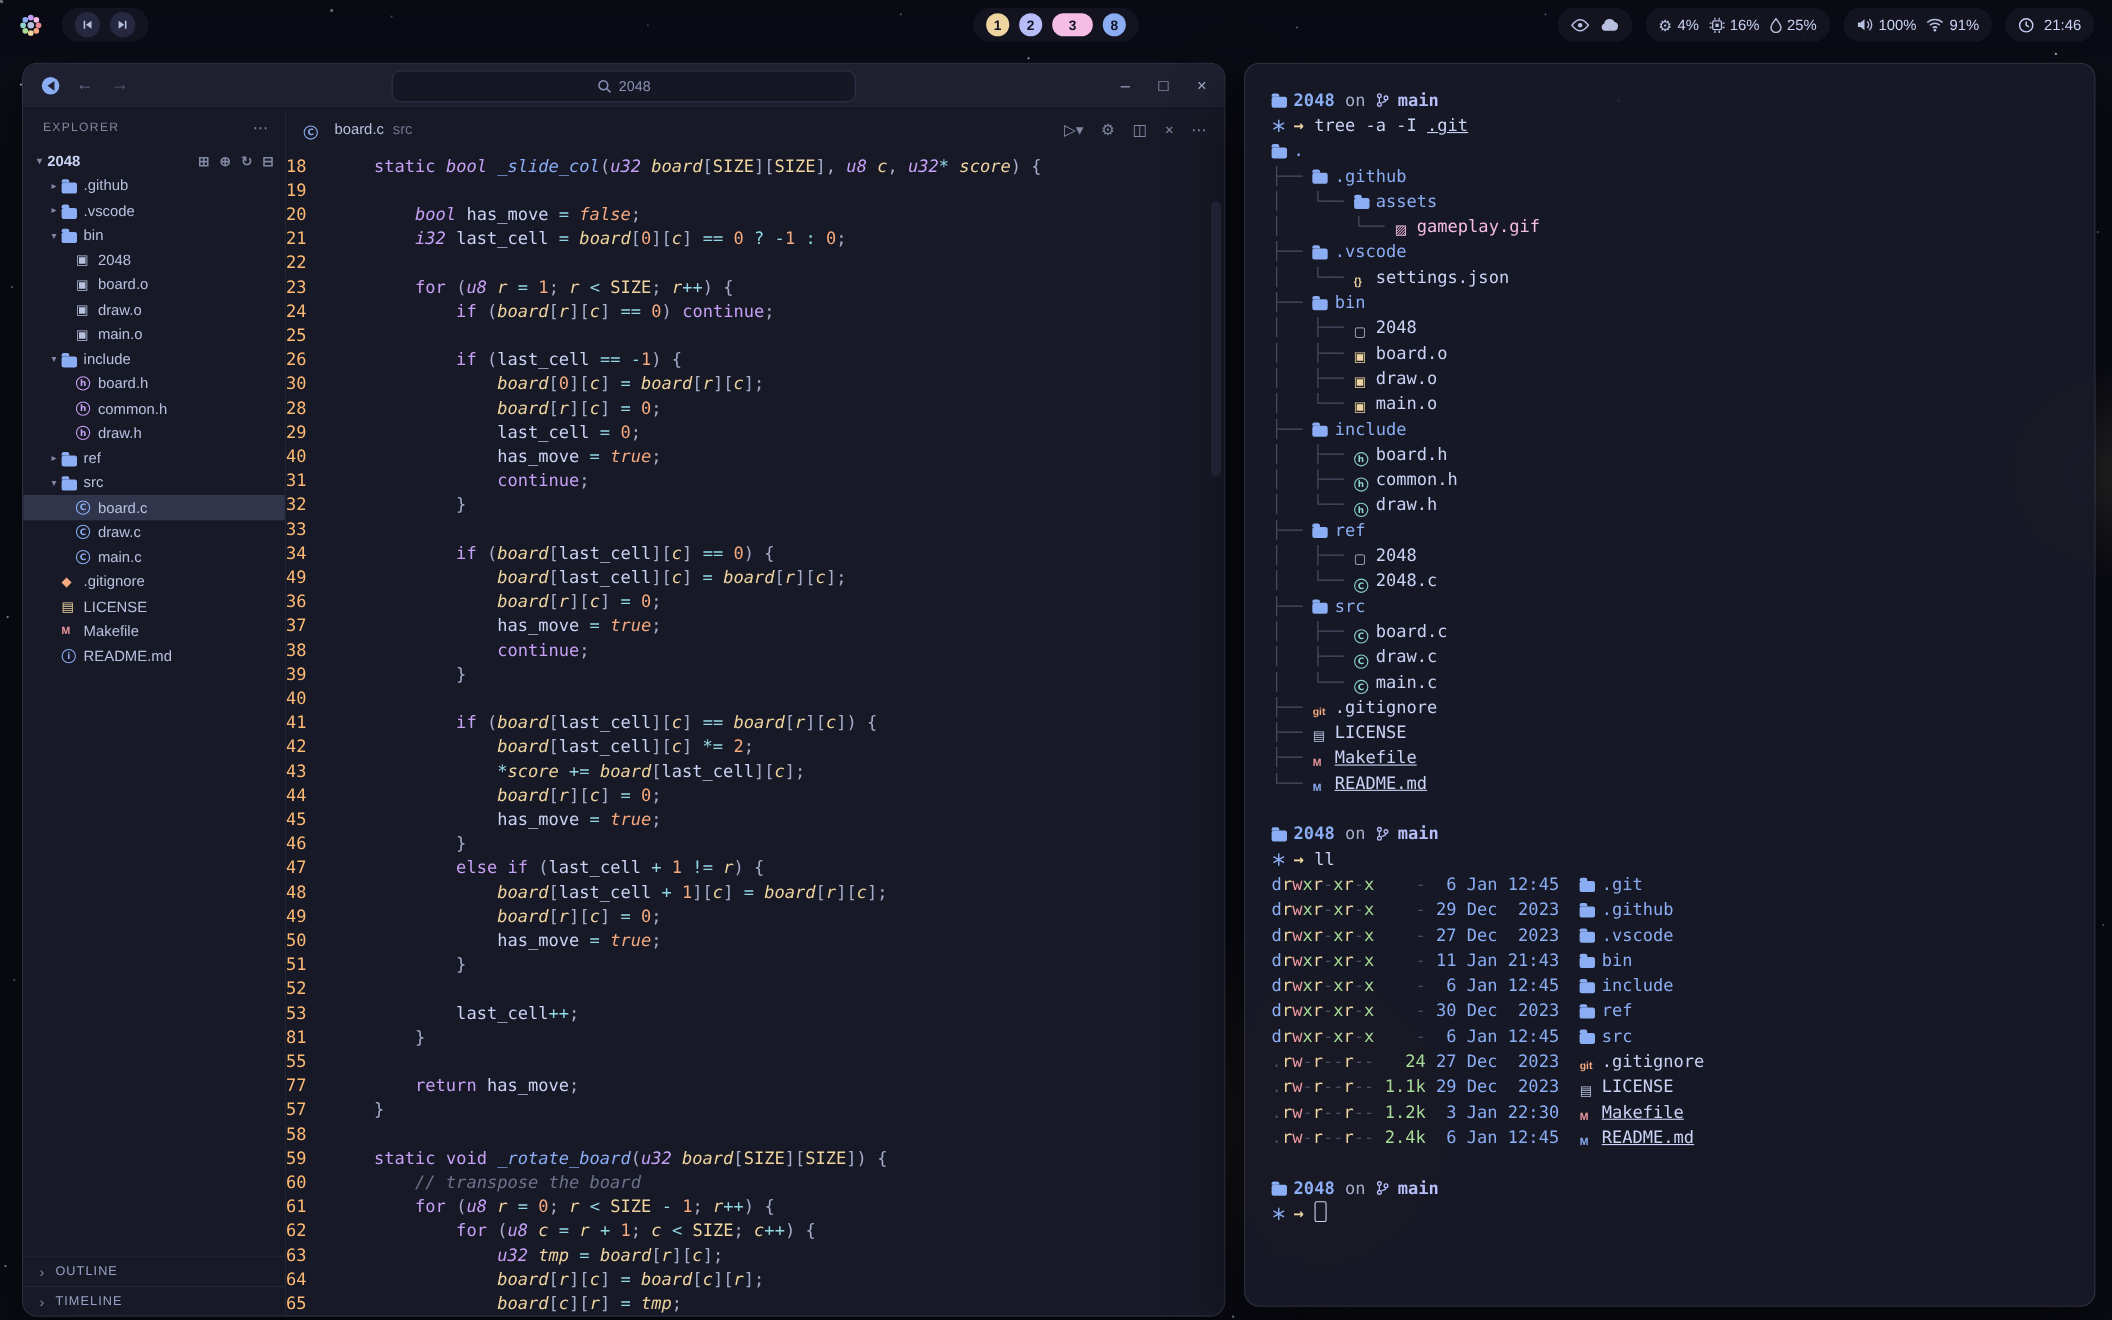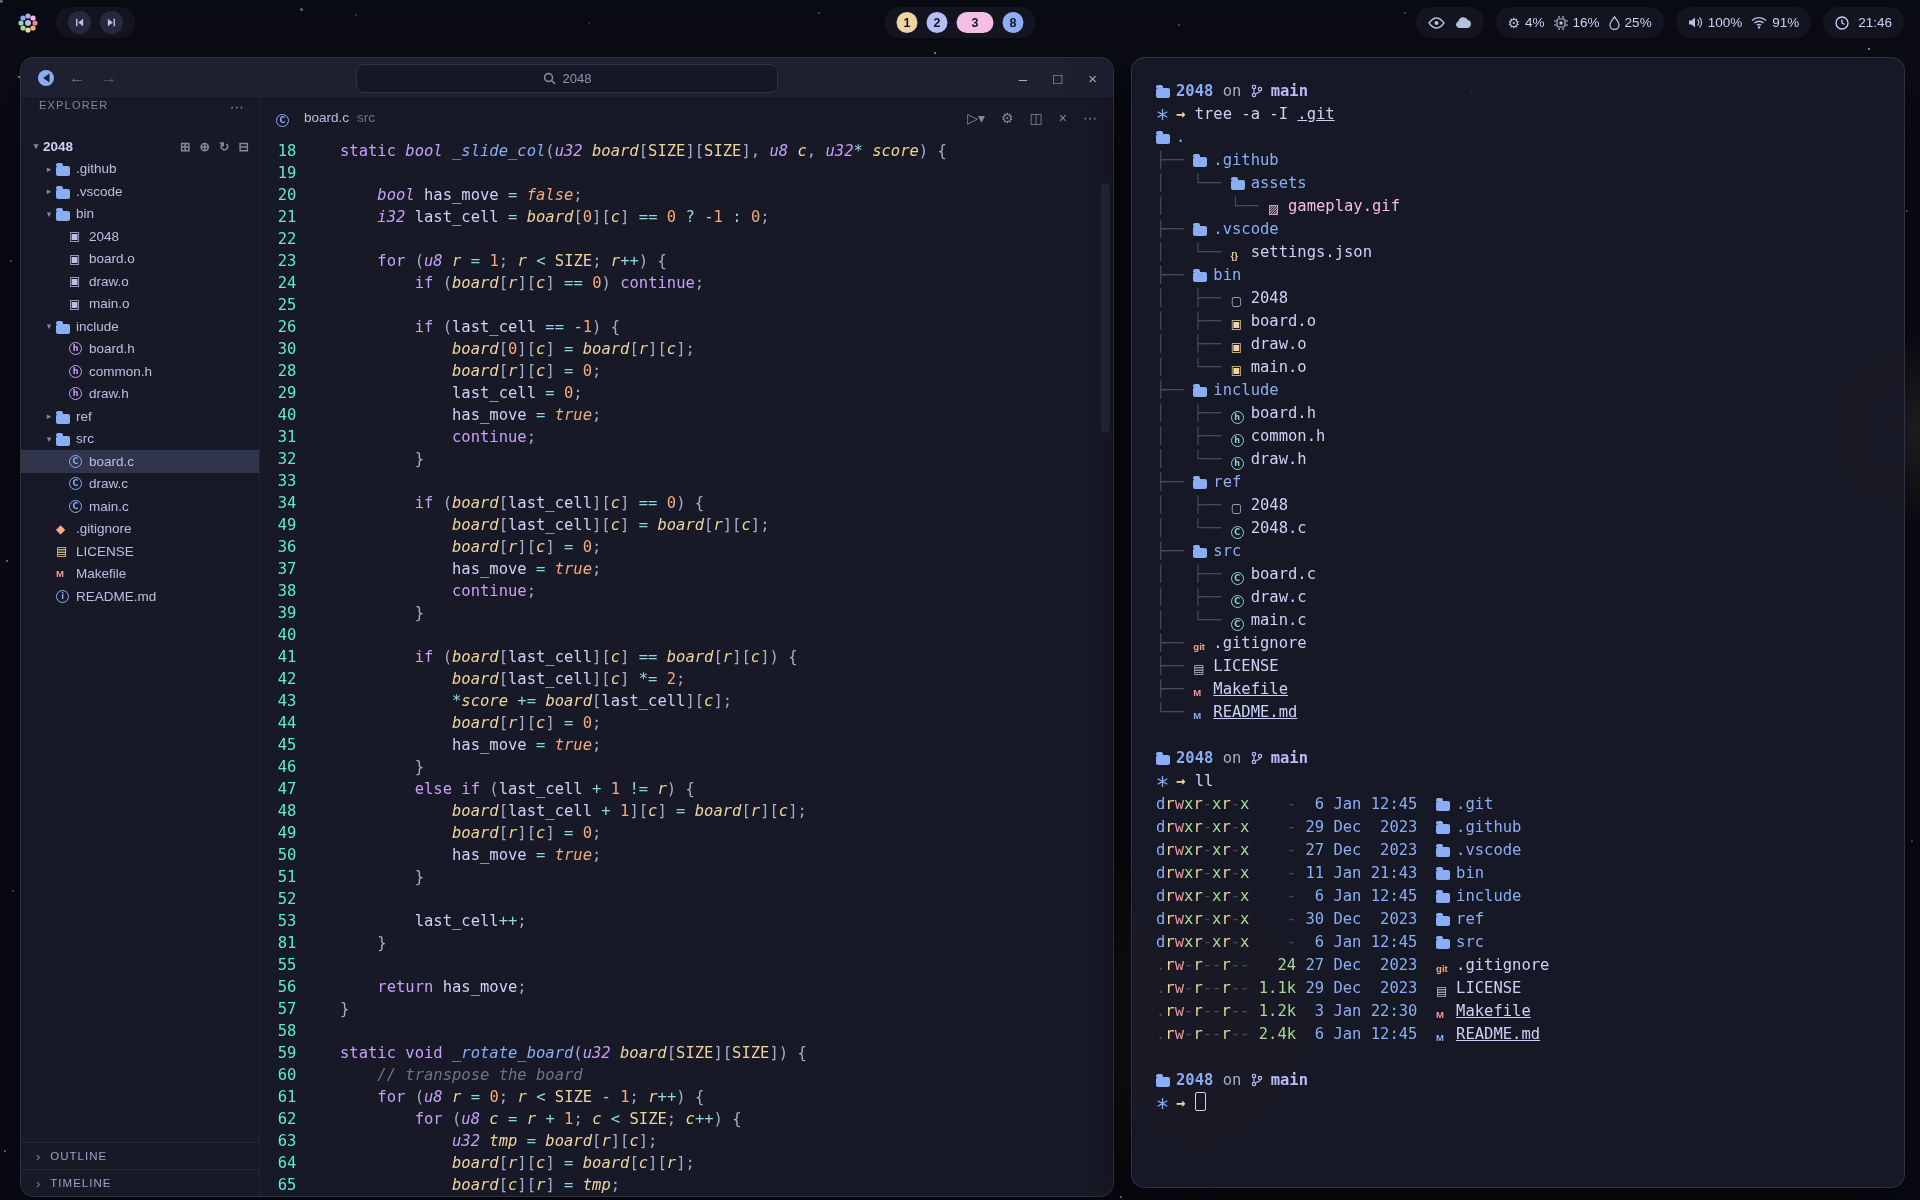--- a/index.html
+++ b/index.html
@@ -52,21 +52,21 @@
   .searchpill{position:absolute;left:50%;transform:translateX(-50%);width:420px;height:27px;background:#161725;
     border:1px solid #2e3248;border-radius:8px;display:flex;align-items:center;justify-content:center;gap:7px;
     color:#8a91b4;font-size:13px;cursor:pointer}
   .winctrls{margin-left:auto;display:flex;gap:26px}
   .winctrl{color:#a5adcb;font-size:15px;background:none;border:none;cursor:pointer;padding:0}
 
   .ed-body{flex:1;display:flex;min-height:0}
   
   .sidebar{width:238px;flex:none;background:#181926;border-right:1px solid #222536;display:flex;flex-direction:column;
     font-size:13.5px;color:#b8c0e0}
-  .sb-head{height:34px;flex:none;display:flex;padding:0 14px 0 18px;color:#8087a2;
+  .sb-head{height:34px;flex:none;display:flex;align-items:center;padding:0 14px 0 18px;color:#8087a2;
     font-size:11px;letter-spacing:1.2px}
   .sb-more{margin-left:auto;font-size:14px;color:#8087a2;cursor:pointer}
   #explorer{flex:1;overflow:hidden;padding-top:2px}
   .ex-row{height:22.5px;display:flex;align-items:center;padding-right:10px;cursor:pointer;white-space:nowrap}
   .ex-row.selected{background:#31354b}
   .ex-row.bold .ex-label{font-weight:700;color:#cad3f5}
   .chev{width:14px;flex:none;font-size:9px;color:#8087a2;text-align:center}
   .ex-icon{width:20px;flex:none;display:flex;justify-content:center}
   .ex-label{overflow:hidden;text-overflow:ellipsis}
   .root-actions{margin-left:auto;display:flex;gap:9px;color:#8087a2;font-size:12.5px}
@@ -77,21 +77,21 @@
 
   
   .ed-main{flex:1;display:flex;flex-direction:column;min-width:0;position:relative}
   .tabbar{height:37px;flex:none;display:flex;align-items:center;padding:0 16px;color:#b8c0e0;font-size:13.5px}
   .tab{display:flex;align-items:center;gap:8px;cursor:pointer}
   .tab-dir{color:#6e738d}
   .tab-actions{margin-left:auto;display:flex;gap:16px;color:#8087a2;font-size:14px}
   .taction{cursor:pointer}
   .codewrap{flex:1;display:flex;font-family:"DejaVu Sans Mono",monospace;font-size:15.5px;line-height:22px;
     padding-top:4px;overflow:hidden}
-  #gutter{width:54px;flex:none;text-align:center;color:#5eead4}
+  #gutter{width:54px;flex:none;text-align:left;color:#fdba74}
   .gl{height:22px}
   #code{padding-left:26px;color:#cad3f5}
   .cl{height:22px;white-space:pre}
   .tk-kw{color:#c6a0f6}
   .tk-ty{color:#c6a0f6;font-style:italic}
   .tk-fn{color:#8aadf4;font-style:italic}
   .tk-mc{color:#eed49f;}
   .tk-pr{color:#eed49f;font-style:italic}
   .tk-bo{color:#f5a97f;font-style:italic}
   .tk-nu{color:#f5a97f}
@@ -532,21 +532,21 @@
             <div class="gl">46</div>
             <div class="gl">47</div>
             <div class="gl">48</div>
             <div class="gl">49</div>
             <div class="gl">50</div>
             <div class="gl">51</div>
             <div class="gl">52</div>
             <div class="gl">53</div>
             <div class="gl">81</div>
             <div class="gl">55</div>
-            <div class="gl">56</div>
+            <div class="gl">77</div>
             <div class="gl">57</div>
             <div class="gl">58</div>
             <div class="gl">59</div>
             <div class="gl">60</div>
             <div class="gl">61</div>
             <div class="gl">62</div>
             <div class="gl">63</div>
             <div class="gl">64</div>
             <div class="gl">65</div>
           </div>

